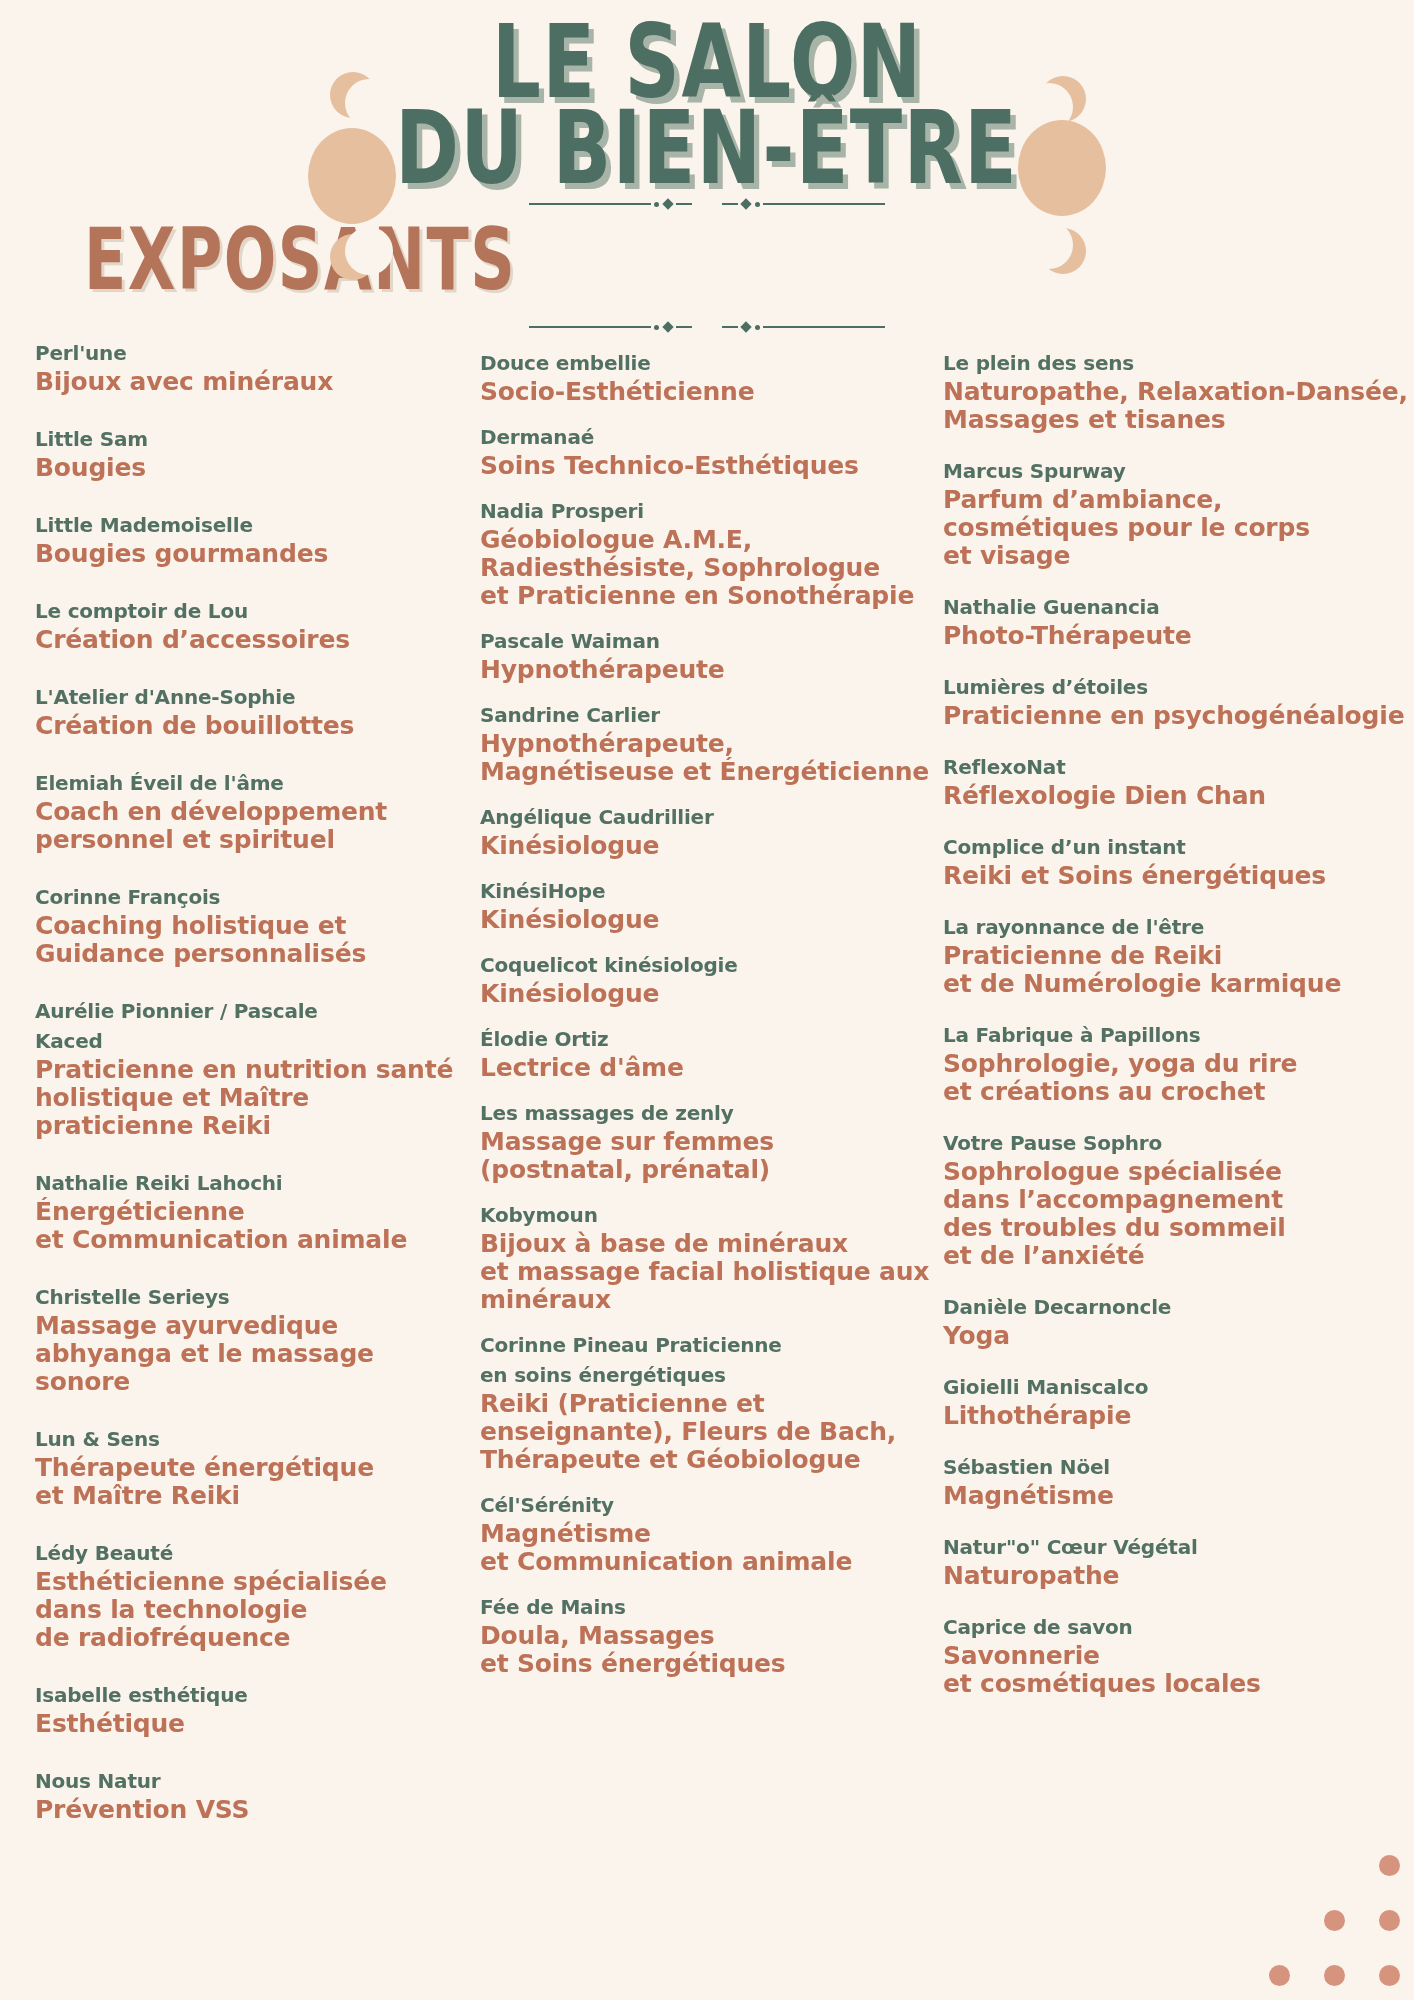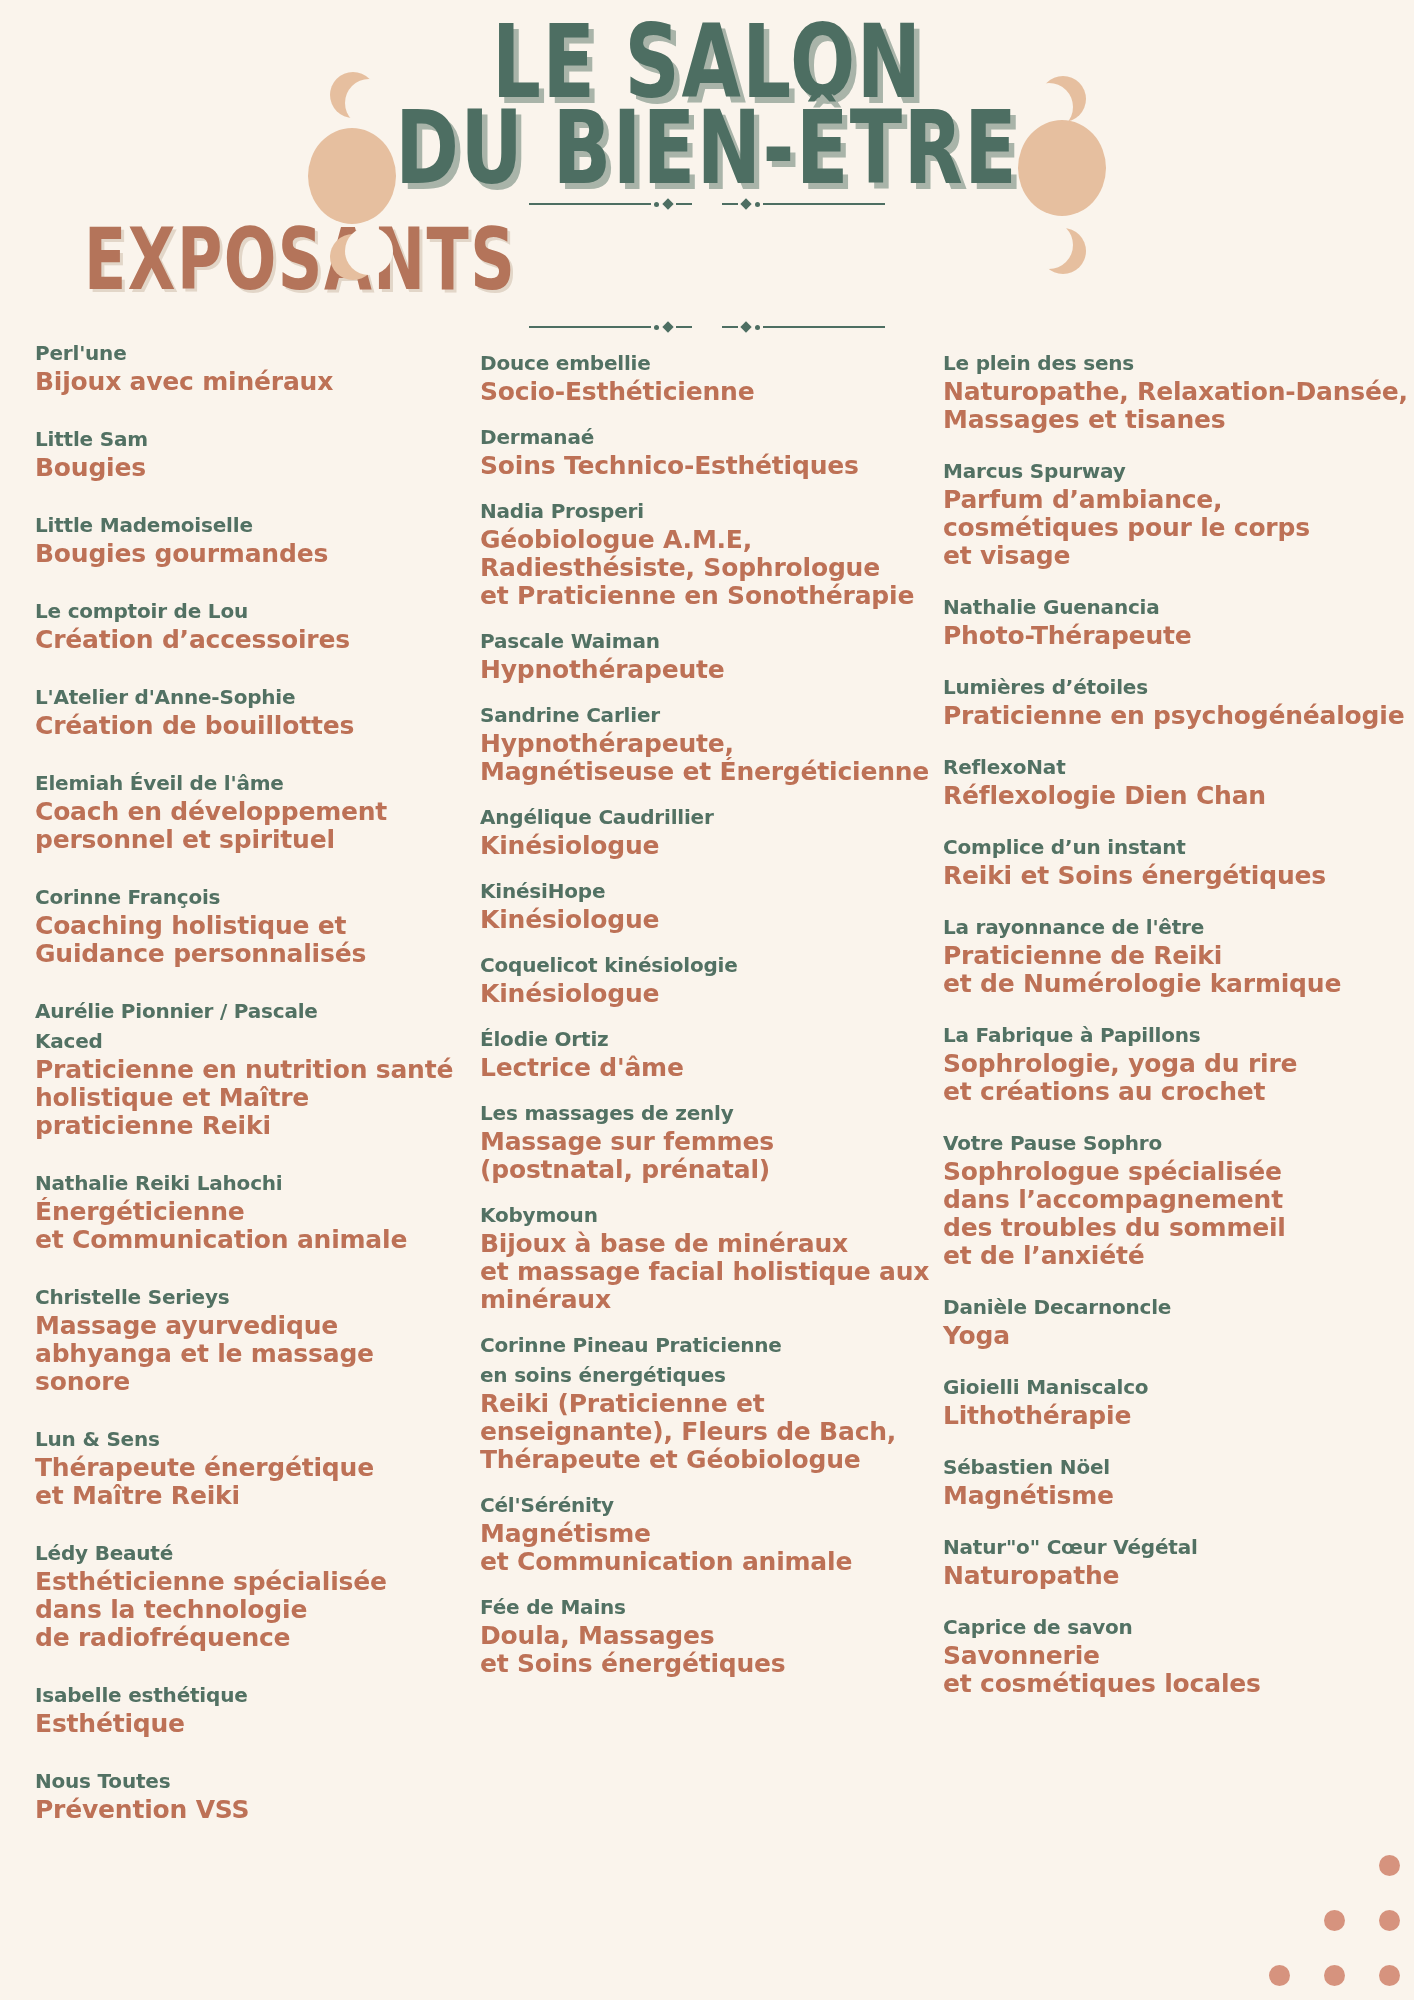--- a/index.html
+++ b/index.html
@@ -173,21 +173,21 @@
       <div class="name-line">Lédy Beauté</div>
       <div class="desc-line">Esthéticienne spécialisée</div>
       <div class="desc-line">dans la technologie</div>
       <div class="desc-line">de radiofréquence</div>
     </div>
     <div class="entry">
       <div class="name-line">Isabelle esthétique</div>
       <div class="desc-line">Esthétique</div>
     </div>
     <div class="entry">
-      <div class="name-line">Nous Toutes</div>
+      <div class="name-line">Nous Natur</div>
       <div class="desc-line">Prévention VSS</div>
     </div>
   </div>
 <div class="col" id="col2">
     <div class="entry">
       <div class="name-line">Douce embellie</div>
       <div class="desc-line">Socio-Esthéticienne</div>
     </div>
     <div class="entry">
       <div class="name-line">Dermanaé</div>

